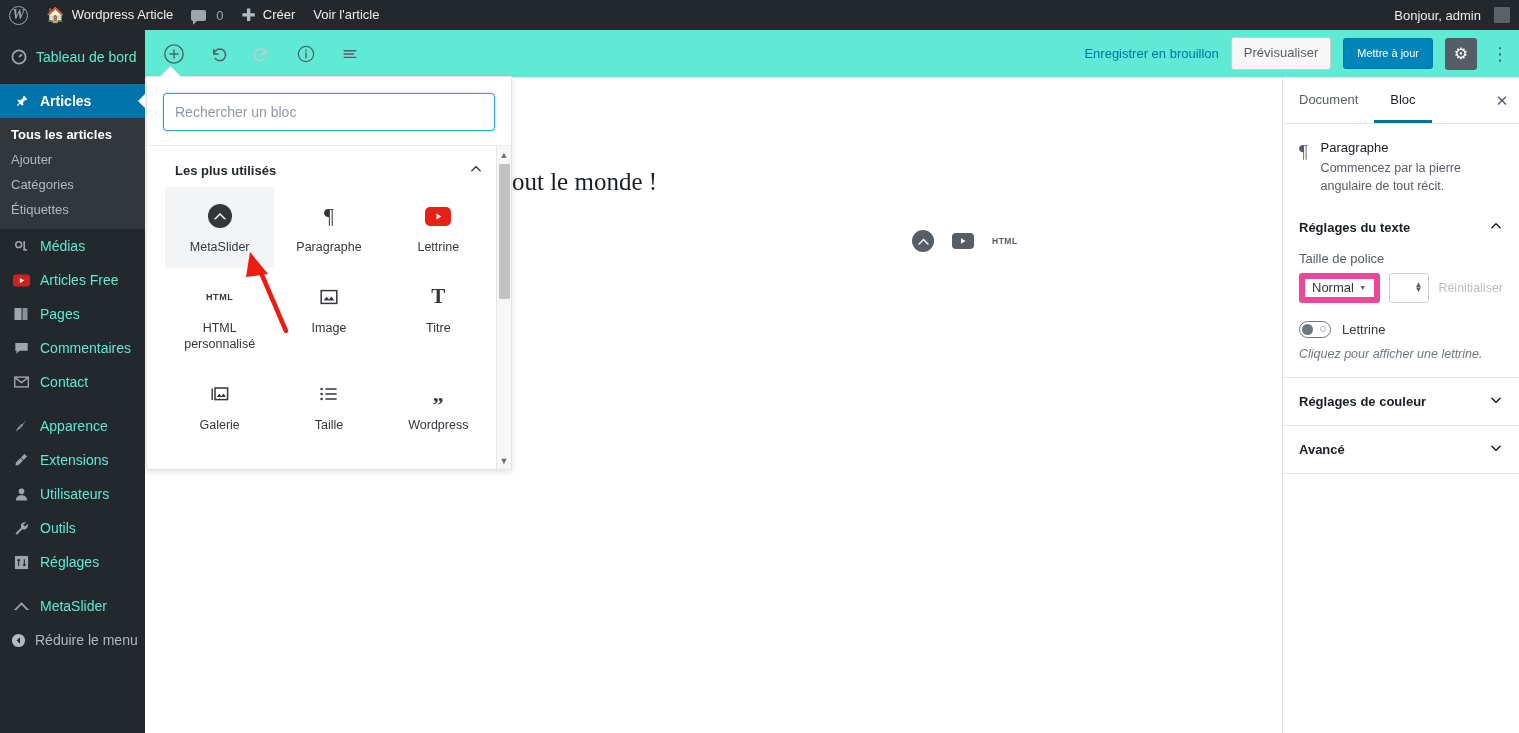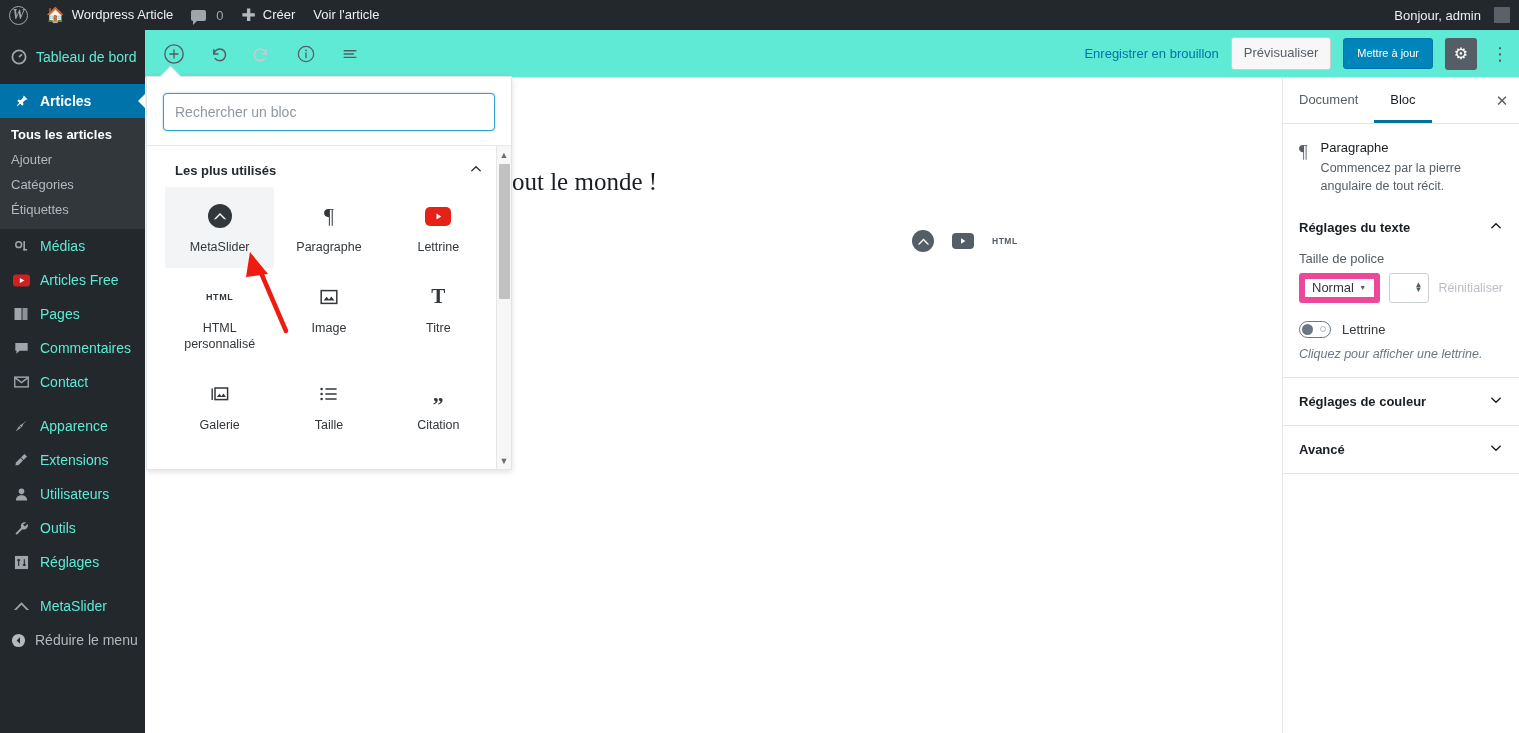--- a/index.html
+++ b/index.html
@@ -687,21 +687,21 @@
               <circle cx="2.6" cy="8" r="1.3" fill="#32373c"></circle>
               <circle cx="2.6" cy="13" r="1.3" fill="#32373c"></circle>
               <path d="M6.4 3 H17.6 M6.4 8 H17.6 M6.4 13 H17.6" stroke="#32373c" stroke-width="1.5"></path>
             </svg>
         </span>
         <span class="cl">Taille</span>
       </div>
 
       <div class="ins-cell">
         <span class="ci glyph-quote">„</span>
-        <span class="cl">Citation</span>
+        <span class="cl">Wordpress</span>
       </div>
     </div>
 
     <div class="ins-sb">
       <div class="sb-arrow">▲</div>
       <div class="sb-thumb"></div>
       <div class="sb-arrow bot">▼</div>
     </div>
   </div>
 </div>

